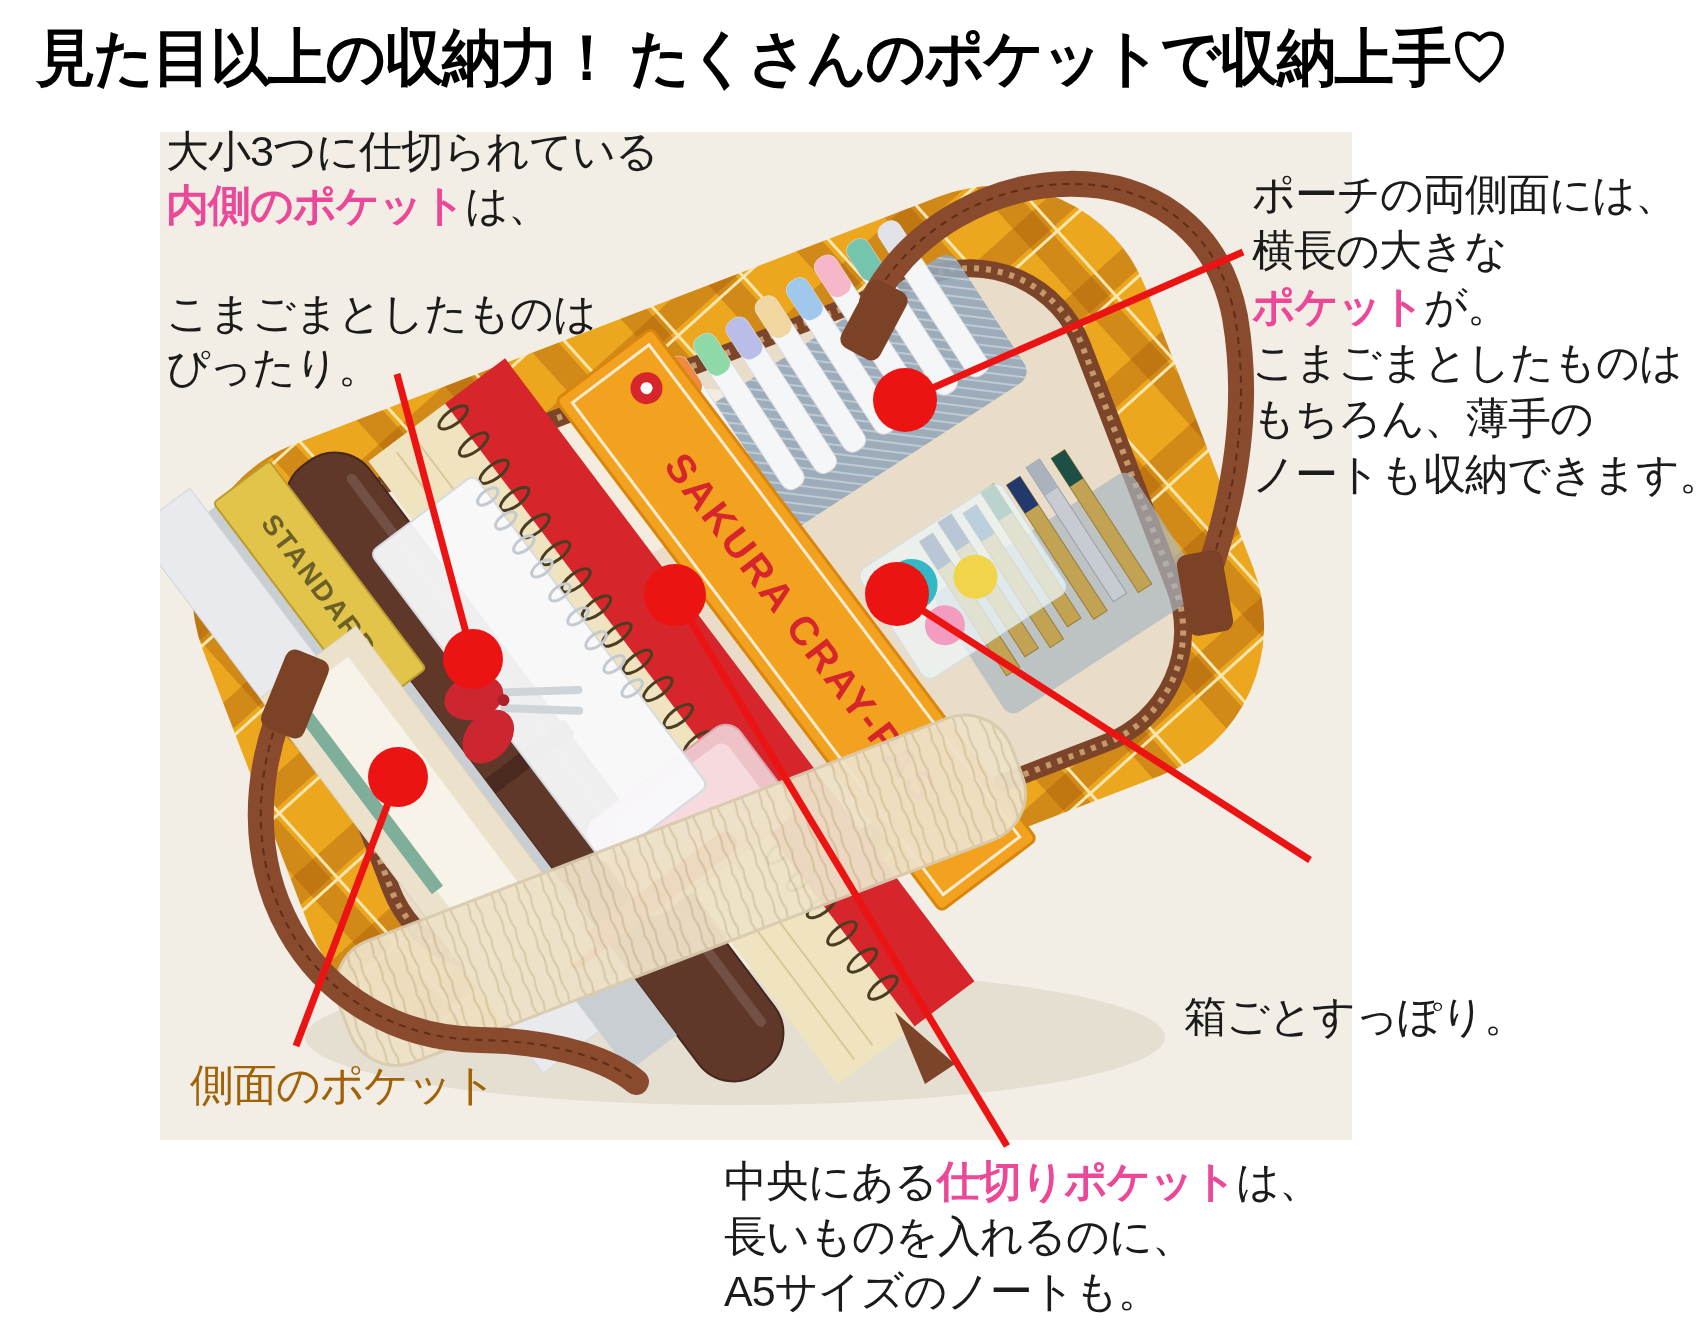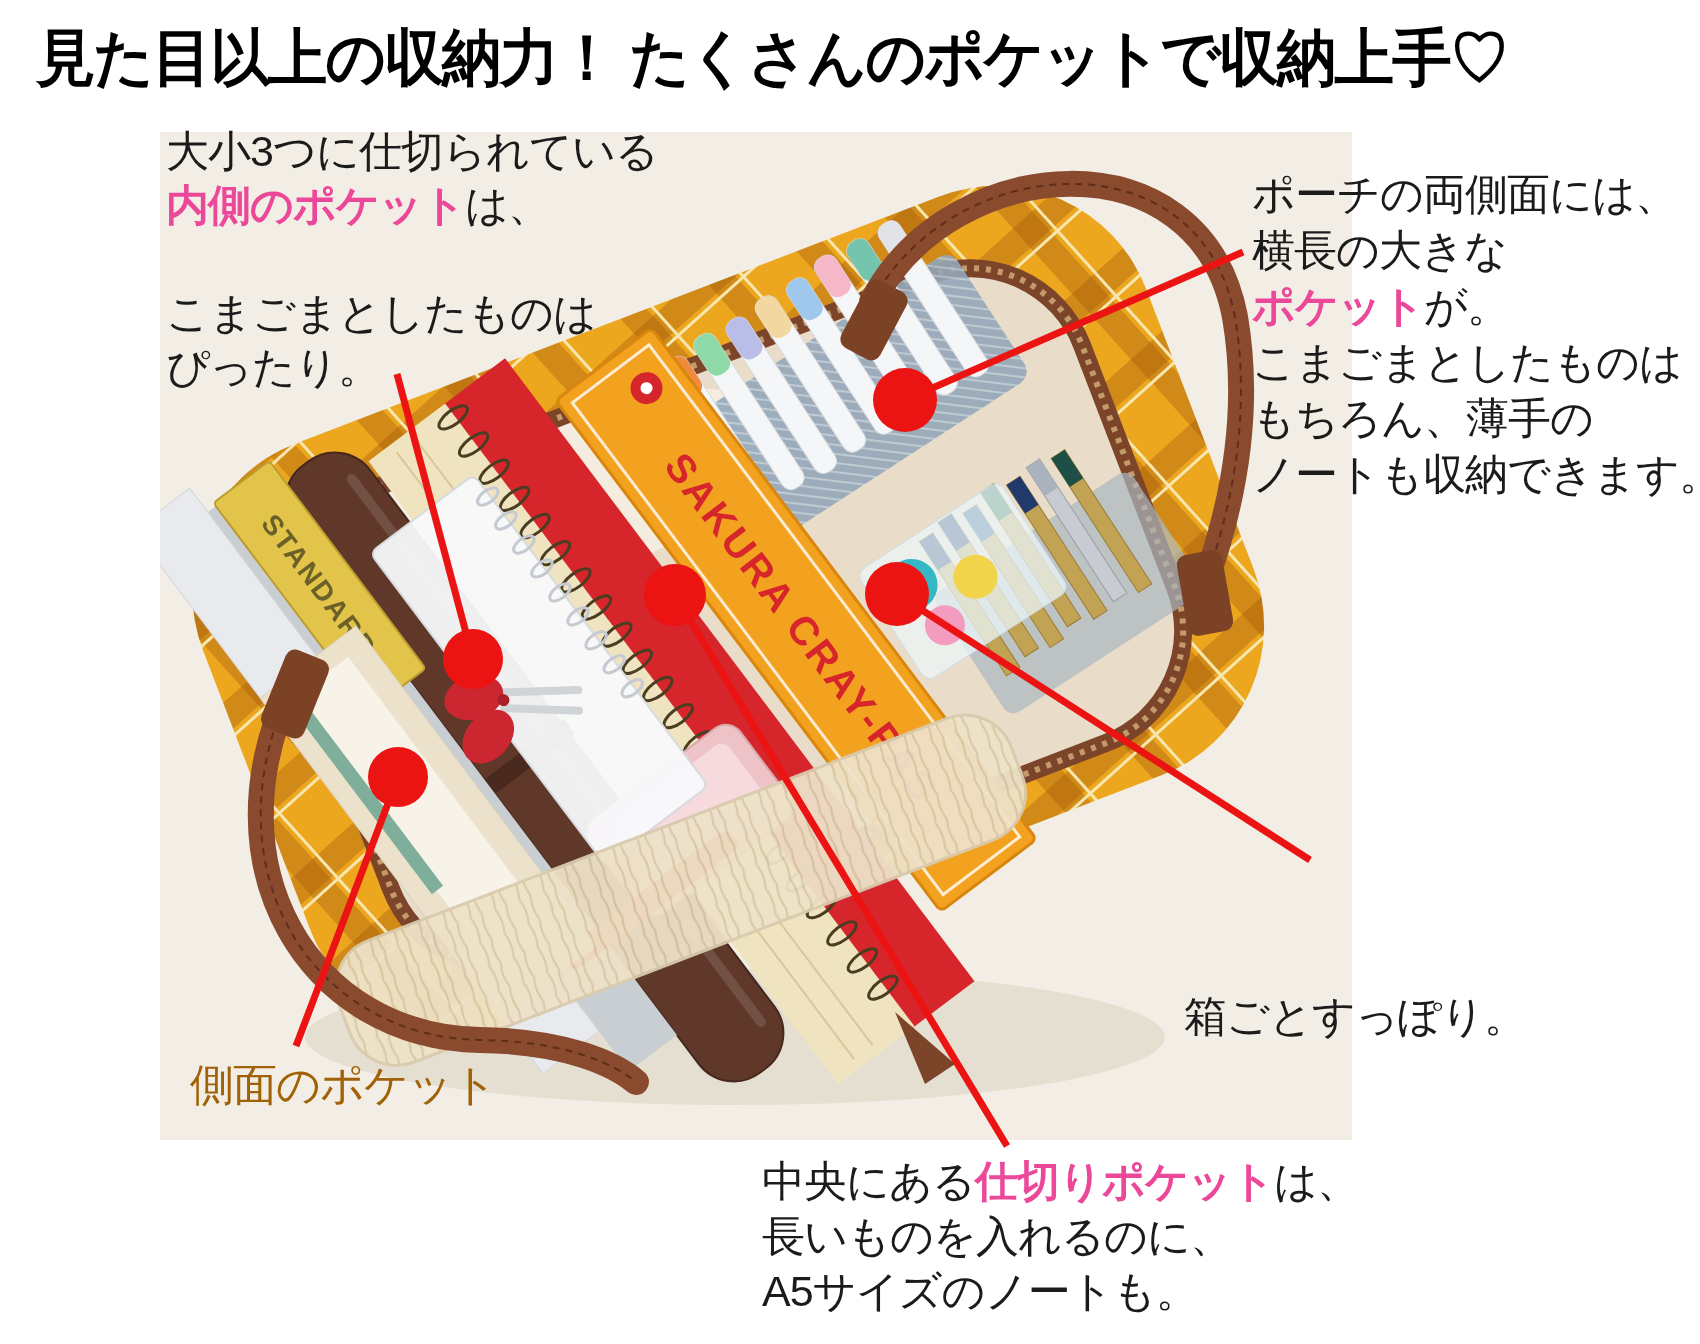--- a/index.html
+++ b/index.html
@@ -18,21 +18,21 @@
   }
   .overlay{position:absolute;left:0;top:0;z-index:2;}
   .callout{
     position:absolute;z-index:3;font-size:43px;line-height:54px;letter-spacing:-1px;
     color:#1b1b1b;white-space:nowrap;
   }
   .hl{color:#ec4899;font-weight:700;}
   #co-inner{left:166px;top:124px;}
   #co-side-panel{left:1252px;top:166px;line-height:56px;}
   #co-crepas{left:1184px;top:876px;line-height:56px;}
-  #co-center{left:762px;top:1154px;line-height:55px;}
+  #co-center{left:724px;top:1154px;line-height:55px;}
   #side-pocket-label{
     position:absolute;left:190px;top:1056px;z-index:3;font-size:44px;
     font-weight:400;letter-spacing:-1px;color:#a16207;white-space:nowrap;
   }
 </style>
 </head>
 <body>
 
 <div class="title">見た目以上の収納力！ たくさんのポケットで収納上手♡</div>
 

